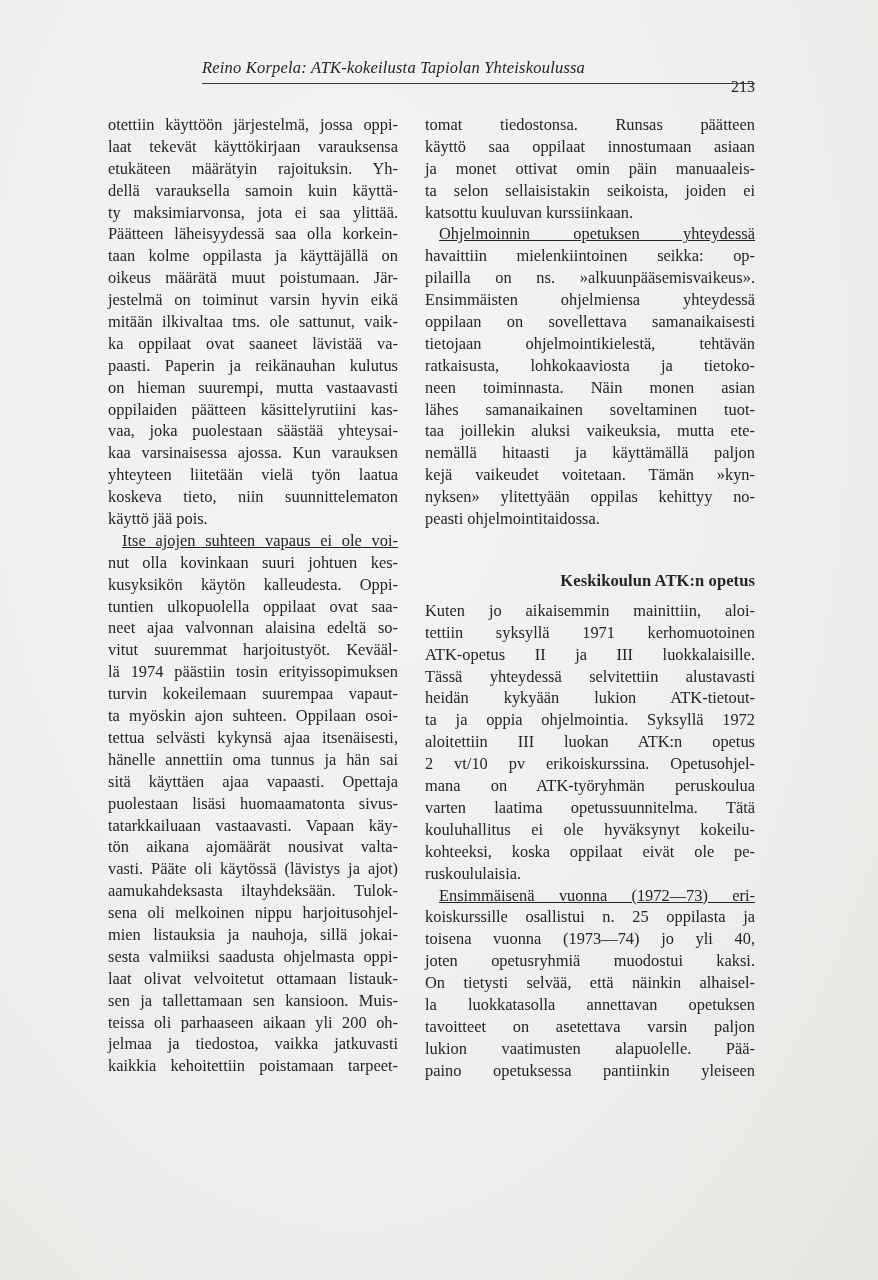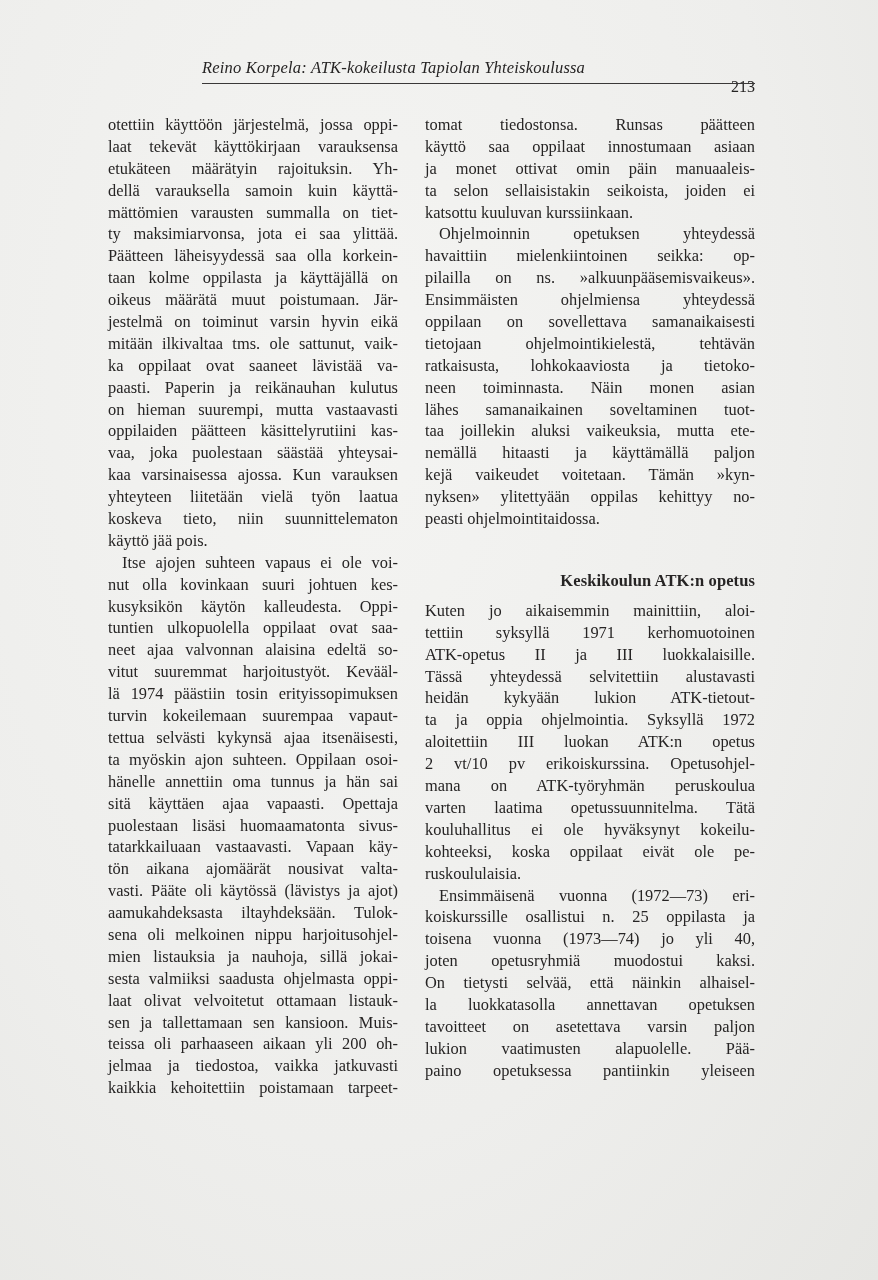--- a/index.html
+++ b/index.html
@@ -33,21 +33,21 @@
     font-size: 16.4px; line-height: 21.9px;
   }
   .col.left { left: 108px; }
   .col.right { left: 425px; width: 330px; }
   .line {
     display: block; white-space: nowrap;
     text-align: justify; text-align-last: justify;
     height: 21.9px;
   }
   .line.last { text-align-last: left; }
-  .line.indent { padding-left: 14px; }
+  .line.indent { padding-left: 14px; text-decoration: underline; }
   .gap { display: block; height: 40px; }
   .heading {
     display: block; font-weight: bold; font-size: 16.5px;
     height: 30px; line-height: 22px; letter-spacing: 0.1px; text-align: right;
   }
 </style>
 </head>
 <body>
 
 <div class="page">
@@ -56,21 +56,20 @@
     <span class="title">Reino Korpela: ATK-kokeilusta Tapiolan Yhteiskoulussa</span>
     <span class="pagenum">213</span>
   </div>
   <div class="rule"></div>
 
   <div class="col left">
     <span class="line">otettiin käyttöön järjestelmä, jossa oppi-</span>
     <span class="line">laat tekevät käyttökirjaan varauksensa</span>
     <span class="line">etukäteen määrätyin rajoituksin. Yh-</span>
     <span class="line">dellä varauksella samoin kuin käyttä-</span>
-    <span class="line">mättömien varausten summalla on tiet-</span>
     <span class="line">ty maksimiarvonsa, jota ei saa ylittää.</span>
     <span class="line">Päätteen läheisyydessä saa olla korkein-</span>
     <span class="line">taan kolme oppilasta ja käyttäjällä on</span>
     <span class="line">oikeus määrätä muut poistumaan. Jär-</span>
     <span class="line">jestelmä on toiminut varsin hyvin eikä</span>
     <span class="line">mitään ilkivaltaa tms. ole sattunut, vaik-</span>
     <span class="line">ka oppilaat ovat saaneet lävistää va-</span>
     <span class="line">paasti. Paperin ja reikänauhan kulutus</span>
     <span class="line">on hieman suurempi, mutta vastaavasti</span>
     <span class="line">oppilaiden päätteen käsittelyrutiini kas-</span>
@@ -80,22 +79,22 @@
     <span class="line">koskeva tieto, niin suunnittelematon</span>
     <span class="line last">käyttö jää pois.</span>
     <span class="line indent">Itse ajojen suhteen vapaus ei ole voi-</span>
     <span class="line">nut olla kovinkaan suuri johtuen kes-</span>
     <span class="line">kusyksikön käytön kalleudesta. Oppi-</span>
     <span class="line">tuntien ulkopuolella oppilaat ovat saa-</span>
     <span class="line">neet ajaa valvonnan alaisina edeltä so-</span>
     <span class="line">vitut suuremmat harjoitustyöt. Kevääl-</span>
     <span class="line">lä 1974 päästiin tosin erityissopimuksen</span>
     <span class="line">turvin kokeilemaan suurempaa vapaut-</span>
+    <span class="line">ta myöskin ajon suhteen. Oppilaan osoi-</span>
     <span class="line">tettua selvästi kykynsä ajaa itsenäisesti,</span>
-    <span class="line">ta myöskin ajon suhteen. Oppilaan osoi-</span>
     <span class="line">hänelle annettiin oma tunnus ja hän sai</span>
     <span class="line">sitä käyttäen ajaa vapaasti. Opettaja</span>
     <span class="line">puolestaan lisäsi huomaamatonta sivus-</span>
     <span class="line">tatarkkailuaan vastaavasti. Vapaan käy-</span>
     <span class="line">tön aikana ajomäärät nousivat valta-</span>
     <span class="line">vasti. Pääte oli käytössä (lävistys ja ajot)</span>
     <span class="line">aamukahdeksasta iltayhdeksään. Tulok-</span>
     <span class="line">sena oli melkoinen nippu harjoitusohjel-</span>
     <span class="line">mien listauksia ja nauhoja, sillä jokai-</span>
     <span class="line">sesta valmiiksi saadusta ohjelmasta oppi-</span>

